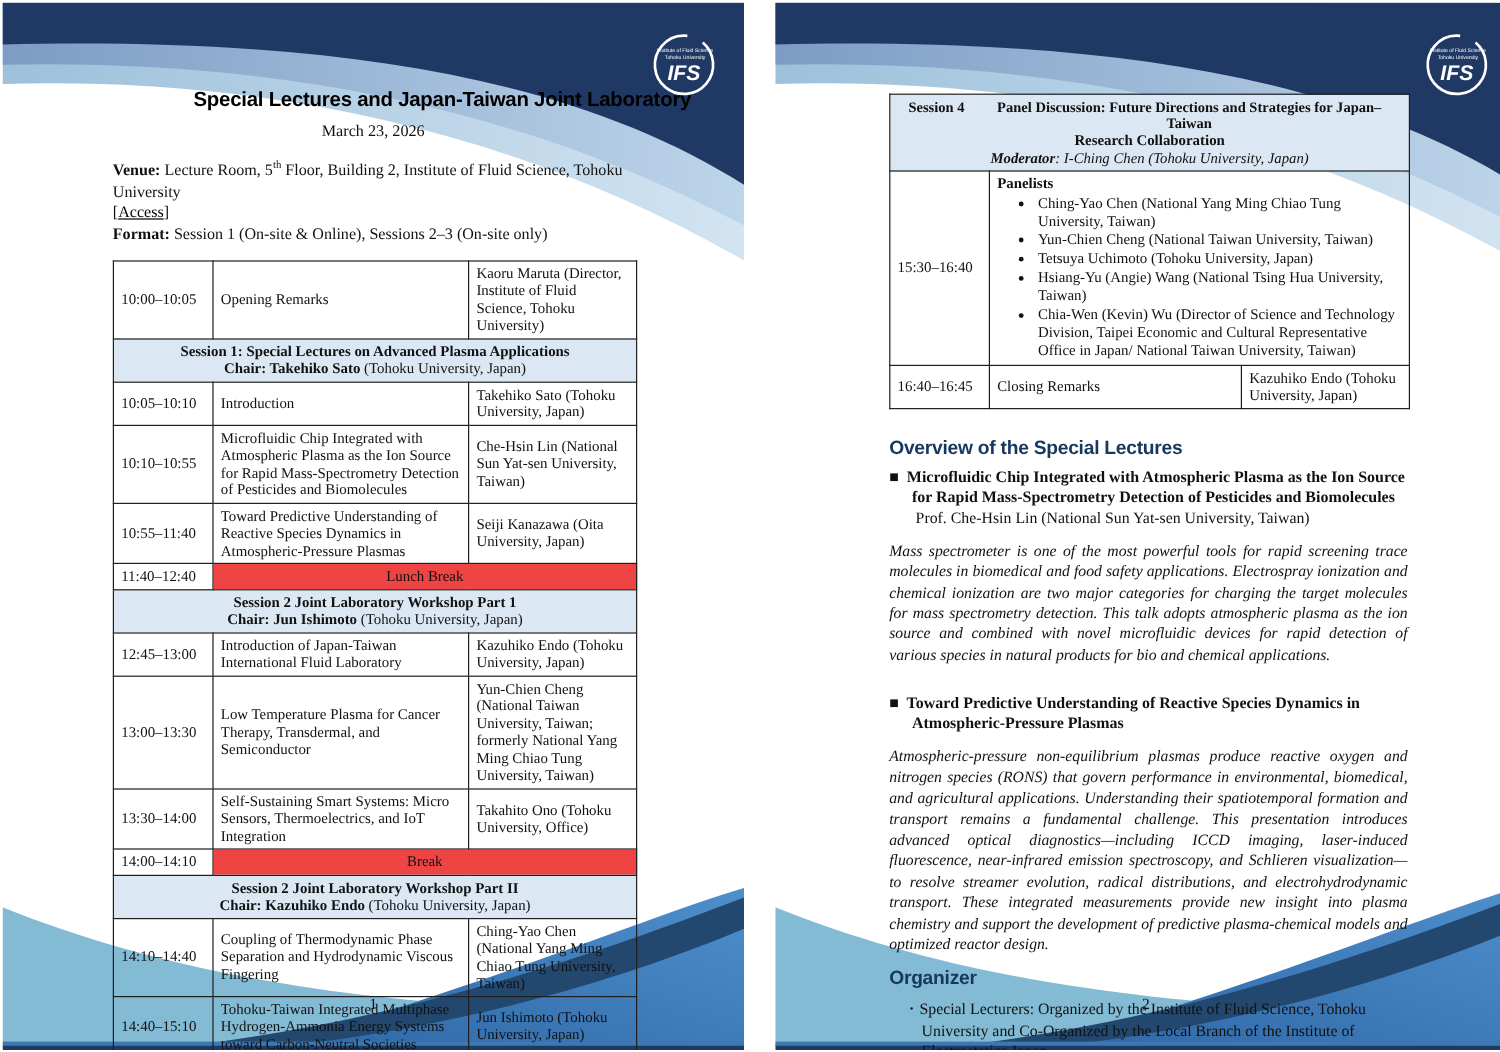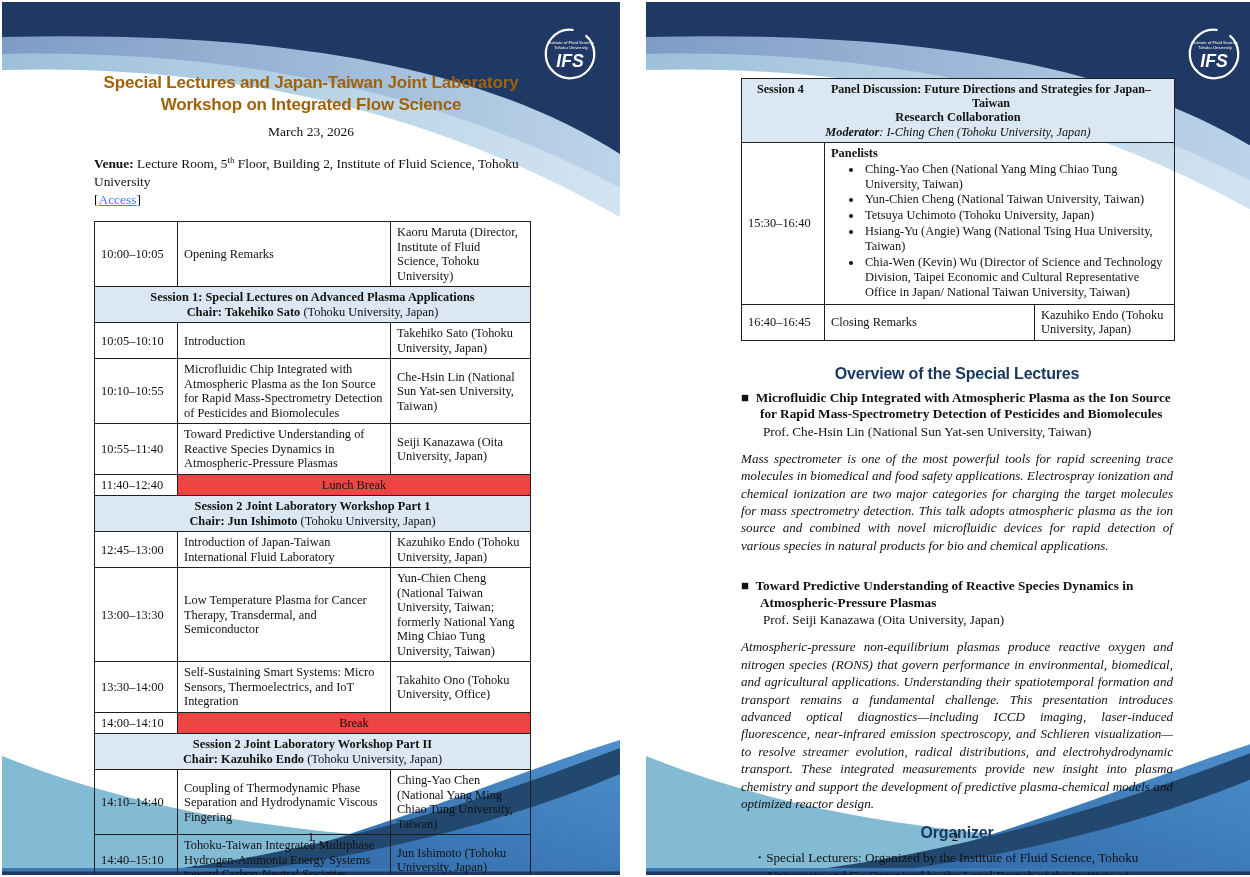--- a/index.html
+++ b/index.html
@@ -6,26 +6,26 @@
   body{width:1250px;height:877px;font-family:"Liberation Serif",serif;color:#111;}
   .sheet-wrap{display:flex;gap:26px;padding:2px;width:1246px;height:873px;}
   .page{position:relative;width:618px;height:873px;background:#fff;overflow:hidden;flex:0 0 auto;}
   .deco-top,.deco-bottom{position:absolute;left:0;width:618px;pointer-events:none;}
   .deco-top{top:0;height:230px;}
   .deco-bottom{bottom:0;height:135px;}
   .logo{position:absolute;top:24px;right:22px;width:56px;height:56px;z-index:3;}
   .content{position:relative;z-index:2;}
 
   
-  .title{margin:70px 44px 0 44px;text-align:center;font-family:"Liberation Sans",sans-serif;
-         font-weight:bold;font-size:17px;line-height:1.32;color:#a16207;letter-spacing:-0.2px;}
+  .title{margin:70px 44px 0 44px;text-align:right;font-family:"Liberation Sans",sans-serif;
+         font-weight:bold;font-size:17px;line-height:1.32;color:#000000;letter-spacing:-0.2px;}
   .date-line{text-align:center;font-size:13.5px;margin-top:7px;}
   .meta{margin:15px 88px 0 92px;font-size:13.4px;line-height:1.32;}
   .meta .lbl{font-weight:bold;}
-  .access-link{color:#3b82f6;text-decoration:underline;cursor:pointer;}
+  .access-link{color:#000000;text-decoration:underline;cursor:pointer;}
   sup{font-size:9px;}
 
   
   table.sched{border-collapse:collapse;margin:13px 0 0 92px;width:436px;font-size:12.4px;line-height:1.17;table-layout:fixed;}
   #schedule2{margin:76px 0 0 95px;width:433px;}
   table.sched td{border:1px solid #1f1f1f;padding:3px 6px;vertical-align:middle;}
   td.time-cell{white-space:nowrap;padding-left:5px;}
   td.session-cell{background:#DBE8F4;text-align:center;font-weight:bold;padding:3px 4px;}
   .s-line2 .normal,.s-line3 .normal{font-weight:normal;}
   td.break-cell{background:#ef4444;text-align:center;}
@@ -33,21 +33,21 @@
   .s3-tag{position:absolute;left:9px;top:0;}
   .s-line3{font-size:12.3px;font-style:italic;}
   td.panel-cell{padding:15px 8px 13px 12px;vertical-align:top;margin-left:48px;}
   .panel-head{font-weight:bold;margin-bottom:1px;}
   ul.panel-list{margin:1px 0 0 0;padding-left:32px;}
   ul.panel-list li{margin:0 0 1px 0;padding-left:2px;line-height:1.2;}
 
   
   .sect{margin:0 91px 0 95px;}
   h2.blue-head{font-family:"Liberation Sans",sans-serif;font-weight:bold;color:#17375E;
-               font-size:16px;letter-spacing:-0.2px;margin:24px 0 7px 0;text-align:center;}
+               font-size:16px;letter-spacing:-0.2px;margin:24px 0 7px 0;}
   .ov-title{font-weight:bold;font-size:13.3px;line-height:1.25;padding-left:19px;text-indent:-19px;margin-top:3px;}
   .ov-speaker{font-size:13.2px;margin:1px 0 0 22px;}
   .ov-abstract{font-style:italic;font-size:13.1px;line-height:1.33;text-align:justify;margin:10px 0 24px 0;}
   .org-item{font-size:13.2px;line-height:1.3;padding-left:27px;text-indent:-15px;margin-bottom:1px;}
   .page-num{position:absolute;bottom:30px;left:0;width:100%;text-align:center;font-size:13px;z-index:4;}
 </style>
 </head>
 <body>
 
 <div class="sheet-wrap">
@@ -75,27 +75,27 @@
     <circle cx="30" cy="30" r="26" fill="none" stroke="#ffffff" stroke-width="2.4" stroke-dasharray="148 16" transform="rotate(-50 30 30)"></circle>
     <text class="l1" x="31" y="19" text-anchor="middle" font-size="4.6" fill="#ffffff" font-family="Liberation Sans, sans-serif">Institute of Fluid Science</text>
     <text class="l2" x="31" y="24.6" text-anchor="middle" font-size="4.6" fill="#ffffff" font-family="Liberation Sans, sans-serif">Tohoku University</text>
     <text class="abbr" x="30" y="44" text-anchor="middle" font-size="19" font-weight="bold" font-style="italic" fill="#ffffff" font-family="Liberation Sans, sans-serif">IFS</text>
   </svg>
 </div>
 
     <div class="content">
       <div class="title">
         <span>Special Lectures and Japan-Taiwan Joint Laboratory</span><br>
-        <span>Workshop on Integrated Flow Science</span>
       </div>
       <div class="date-line">March 23, 2026</div>
 
       <div class="meta">
         <div><span class="lbl">Venue:</span><span> Lecture Room, 5</span><sup>th</sup><span> Floor, Building 2, Institute of Fluid Science, Tohoku University</span></div>
         <div><span>[</span><a class="access-link">Access</a><span>]</span></div>
+        <div><span class="lbl">Format:</span><span> Session 1 (On-site &amp; Online), Sessions 2–3 (On-site only)</span></div>
       </div>
 
       <table class="sched" id="schedule1">
         <colgroup>
             <col style="width:83px">
             <col style="width:213px">
             <col style="width:140px">
           </colgroup>
         <tbody id="schedule1-body">
             <tr>
@@ -258,21 +258,20 @@
         <h2 class="blue-head">Overview of the Special Lectures</h2>
 
         <div>
           <div class="ov-title"><span>■</span>&nbsp; <span>Microfluidic Chip Integrated with Atmospheric Plasma as the Ion Source for Rapid Mass-Spectrometry Detection of Pesticides and Biomolecules</span></div>
           <div class="ov-speaker">Prof. Che-Hsin Lin (National Sun Yat-sen University, Taiwan)</div>
           <div class="ov-abstract">Mass spectrometer is one of the most powerful tools for rapid screening trace molecules in biomedical and food safety applications. Electrospray ionization and chemical ionization are two major categories for charging the target molecules for mass spectrometry detection. This talk adopts atmospheric plasma as the ion source and combined with novel microfluidic devices for rapid detection of various species in natural products for bio and chemical applications.</div>
         </div>
 
         <div>
           <div class="ov-title"><span>■</span>&nbsp; <span>Toward Predictive Understanding of Reactive Species Dynamics in Atmospheric-Pressure Plasmas</span></div>
-          <div class="ov-speaker">Prof. Seiji Kanazawa (Oita University, Japan)</div>
           <div class="ov-abstract" style="margin-bottom:12px;">Atmospheric-pressure non-equilibrium plasmas produce reactive oxygen and nitrogen species (RONS) that govern performance in environmental, biomedical, and agricultural applications. Understanding their spatiotemporal formation and transport remains a fundamental challenge. This presentation introduces advanced optical diagnostics—including ICCD imaging, laser-induced fluorescence, near-infrared emission spectroscopy, and Schlieren visualization—to resolve streamer evolution, radical distributions, and electrohydrodynamic transport. These integrated measurements provide new insight into plasma chemistry and support the development of predictive plasma-chemical models and optimized reactor design.</div>
         </div>
 
         <h2 class="blue-head" style="margin-top:10px;">Organizer</h2>
         <div class="org-item"><span>・</span><span>Special Lecturers: Organized by the Institute of Fluid Science, Tohoku University and Co-Organized by the Local Branch of the Institute of Electrostatics Japan</span></div>
 
       </div>
     </div>
 
     <div class="page-num">2</div>

